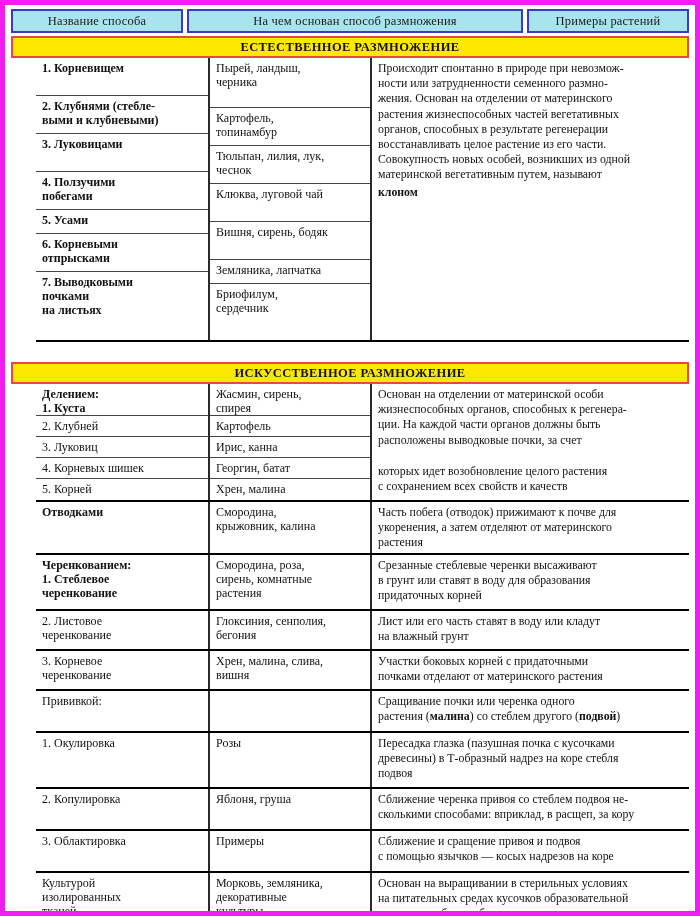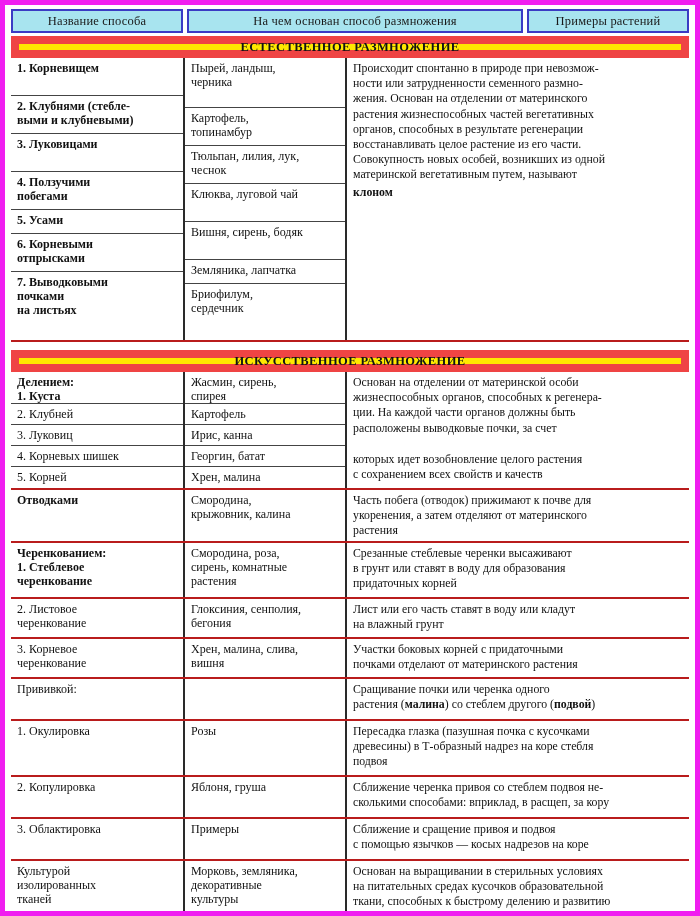--- a/index.html
+++ b/index.html
@@ -48,37 +48,38 @@
     letter-spacing: .2px;
     white-space: nowrap;
   }
   .hb1 { width: 172px; }
   .hb2 { width: 162px; }
   .hb3 { flex: 1; }
 
   
   .section-bar {
     background: #ffe800;
-    border: 8px solid #ef4444;
+    border: 2px solid #ef4444;
     box-sizing: border-box;
     height: 22px;
     display: flex;
     align-items: center;
     justify-content: center;
     font-weight: bold;
     font-size: 12.5px;
     color: #141414;
     letter-spacing: .4px;
   }
 
   
   .block {
     position: relative;
     display: flex;
-    border-bottom: 2px solid #b91c1c;
+    border-bottom: 2px solid #000000;
+    margin-left: 25px;
   }
   .col-a { width: 172px; box-sizing: border-box; }
   .col-b { width: 162px; box-sizing: border-box; border-left: 2px solid #2a2a2a; }
   .col-c { flex: 1; box-sizing: border-box; border-left: 2px solid #2a2a2a; }
 
   .cell {
     box-sizing: border-box;
     padding: 3px 5px 2px 6px;
     font-size: 12px;
     line-height: 14.2px;
@@ -140,21 +141,21 @@
 жения. Основан на отделении от материнского
 растения жизнеспособных частей вегетативных
 органов, способных в результате регенерации
 восстанавливать целое растение из его части.
 Совокупность новых особей, возникших из одной
 материнской вегетативным путем, называют</div>
       <div class="cell c3 bold" style="padding-top:0">клоном</div>
     </div>
   </div>
 
-  <div class="section-bar" style="margin-top:8px">ИСКУССТВЕННОЕ РАЗМНОЖЕНИЕ</div>
+  <div class="section-bar" style="margin-top:20px">ИСКУССТВЕННОЕ РАЗМНОЖЕНИЕ</div>
 
   <div class="block">
     <div class="col-a">
       <div class="cell sep nowrap-lines" style="height:32px"><span class="inl" style="font-weight:bold">Делением:
    1. Куста</span></div>
       <div class="cell sep nowrap-lines" style="height:21px">   2. Клубней</div>
       <div class="cell sep nowrap-lines" style="height:21px">   3. Луковиц</div>
       <div class="cell sep nowrap-lines" style="height:21px">   4. Корневых шишек</div>
       <div class="cell nowrap-lines" style="height:21px">   5. Корней</div>
     </div>

